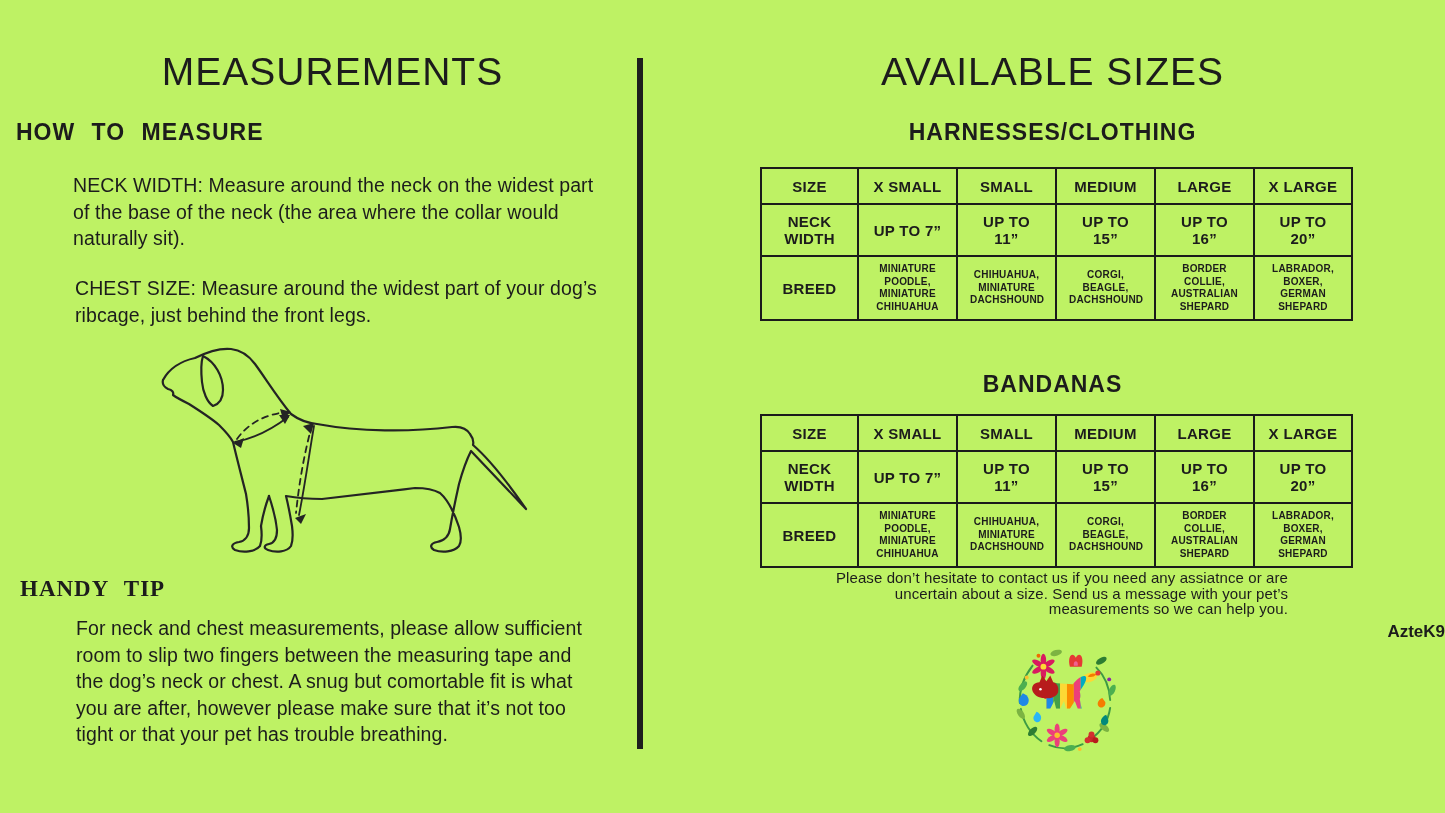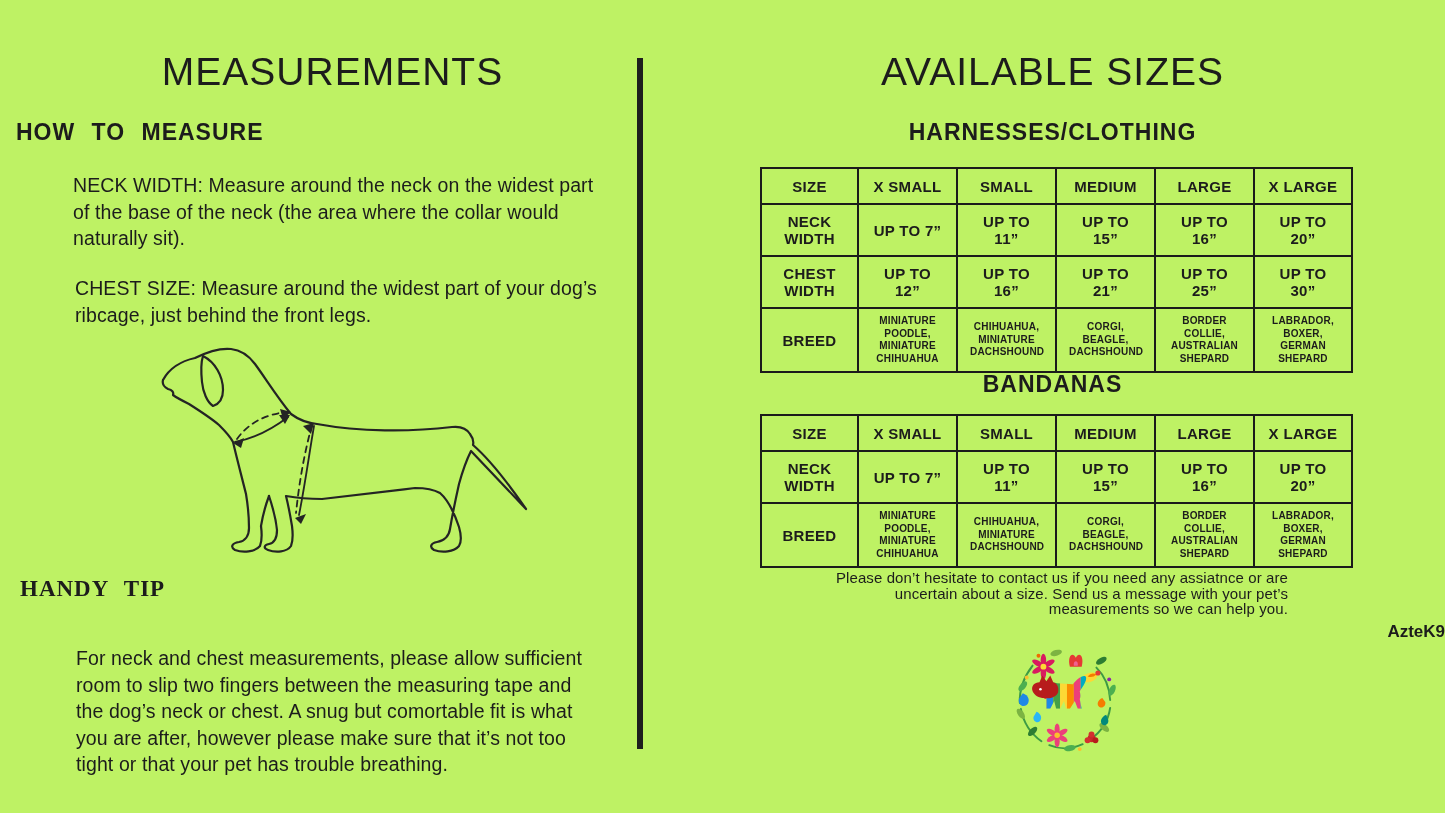--- a/index.html
+++ b/index.html
@@ -16,21 +16,21 @@
   .lc-abs { position:absolute; }
   .main-title { left:14px; top:50px; width:637px; text-align:center;
                 font-size:39px; font-weight:400; letter-spacing:1px; }
   .sub-head   { width:637px; text-align:left; font-size:23px; font-weight:700;
                 letter-spacing:1px; word-spacing:9px; }
   .how-to     { left:16px; top:119px; }
   .body-par   { font-size:19.5px; line-height:26.5px; letter-spacing:0.1px; }
   .p-neck     { left:73px; top:172px; width:532px; }
   .p-chest    { left:75px; top:275px; width:532px; }
   .handy      { left:20px; top:576px;font-family:Liberation Serif, serif; }
-  .p-tip      { left:76px; top:645px; width:528px; }
+  .p-tip      { left:76px; top:615px; width:528px; }
   .dog-svg    { left:145px; top:342px; }
 
   
   .rc-abs { position:absolute; }
   .avail-title { left:0; top:50px; width:785px; text-align:center;
                  font-size:39px; font-weight:400; letter-spacing:1px; }
   .tbl-head  { width:785px; left:0; text-align:center; font-size:23px;
                font-weight:700; letter-spacing:1px; }
   .harness-head { top:119px; }
   .bandana-head { top:371px; }
@@ -140,28 +140,20 @@
           </tr>
         </thead>
         <tbody>
           <tr class="val-row">
             <th>NECK WIDTH</th>
             <td>UP TO 7”</td>
             <td>UP TO 11”</td>
             <td>UP TO 15”</td>
             <td>UP TO 16”</td>
             <td>UP TO 20”</td>
-          </tr>
-          <tr class="val-row">
-            <th>CHEST WIDTH</th>
-            <td>UP TO 12”</td>
-            <td>UP TO 16”</td>
-            <td>UP TO 21”</td>
-            <td>UP TO 25”</td>
-            <td>UP TO 30”</td>
           </tr>
           <tr class="breed-row">
             <th>BREED</th>
             <td>MINIATURE POODLE,
 MINIATURE
 CHIHUAHUA</td>
             <td>CHIHUAHUA,
 MINIATURE
 DACHSHOUND</td>
             <td>CORGI, BEAGLE,

